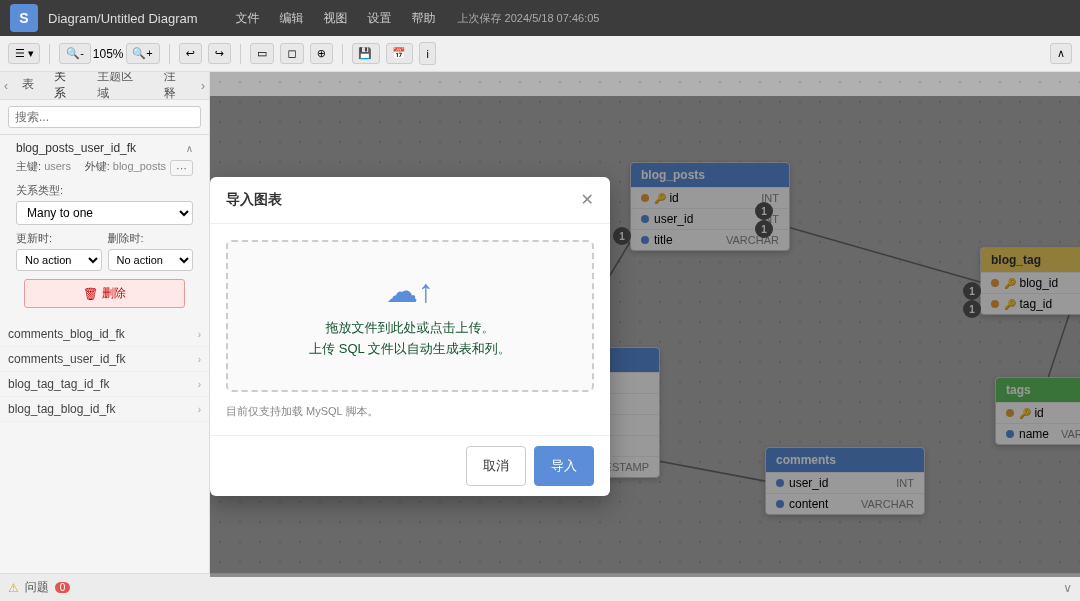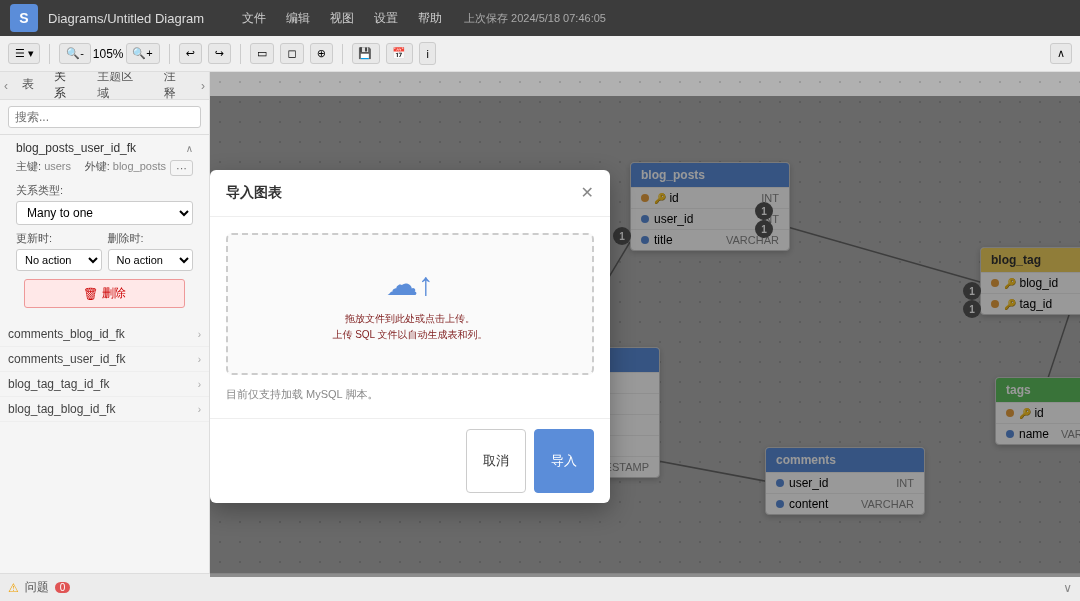--- a/index.html
+++ b/index.html
@@ -277,40 +277,40 @@
       padding: 30px;
       text-align: center;
       background: #fafafa;
       margin-bottom: 12px;
     }
     .upload-icon {
       font-size: 32px;
       color: #5b8dd9;
       margin-bottom: 8px;
     }
-    .upload-text { font-size: 10px; color: #7f1d1d; line-height: 1.6; }
+    .upload-text { font-size: 13px; color: #14532d; line-height: 1.6; }
     .upload-subtext { font-size: 11px; color: #888; margin-top: 8px; }
     .checkbox-row {
       display: flex;
       align-items: center;
       gap: 8px;
       margin-bottom: 12px;
       font-size: 13px;
       color: #333;
     }
     .checkbox-row input[type=checkbox] { width: 14px; height: 14px; accent-color: #5b8dd9; }
     .modal-footer {
       display: flex;
       justify-content: flex-end;
       gap: 8px;
       padding: 10px 16px;
       border-top: 1px solid #eee;
     }
     .btn-cancel {
-      padding: 22px 16px;
+      padding: 10px 16px;
       border: 1px solid #ccc;
       border-radius: 4px;
       background: white;
       cursor: pointer;
       font-size: 13px;
       color: #333;
     }
     .btn-import {
       padding: 6px 16px;
       border: 1px solid #5b8dd9;
@@ -349,21 +349,21 @@
 
     .collapse-arrow { cursor: pointer; color: #888; font-size: 10px; }
   </style>
 </head>
 <body>
 
 <div class="title-bar">
   <div class="app-logo">
     <span>S</span>
   </div>
-  <span class="title-text">Diagrams/Untitled Diagram</span>
+  <span class="title-text">Diagram/Untitled Diagram</span>
   <div class="menu-bar" style="background:transparent; height:auto; padding:0; margin-left:20px;">
     <span class="menu-item">文件</span>
     <span class="menu-item">编辑</span>
     <span class="menu-item">视图</span>
     <span class="menu-item">设置</span>
     <span class="menu-item">帮助</span>
     <span class="last-saved">上次保存 2024/5/18 07:46:05</span>
   </div>
 </div>
 

